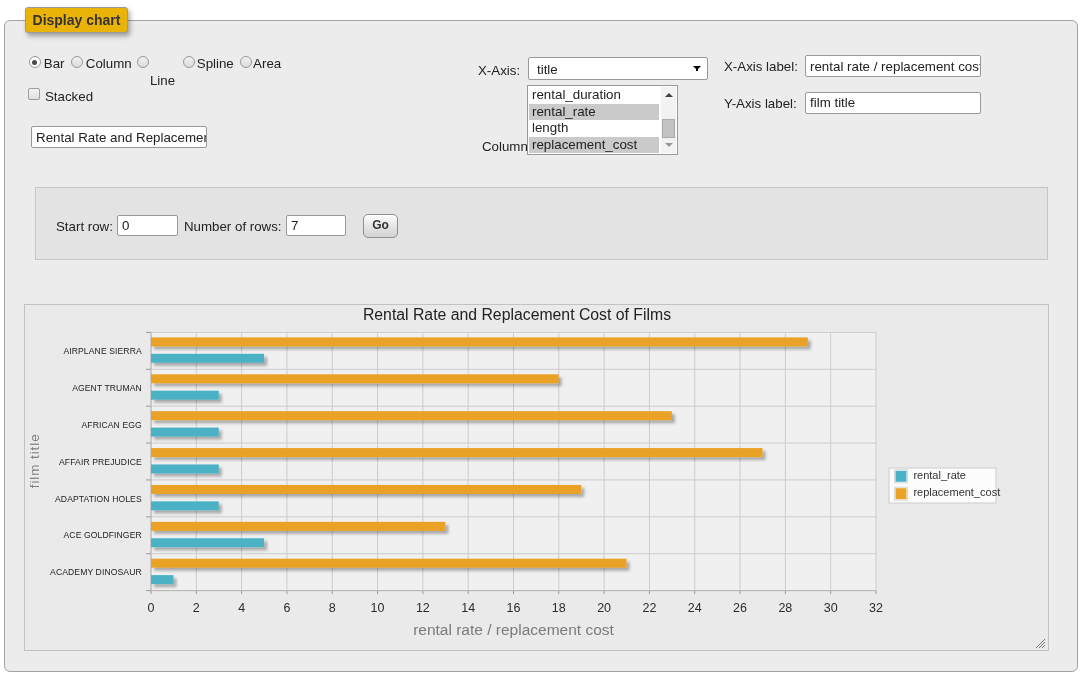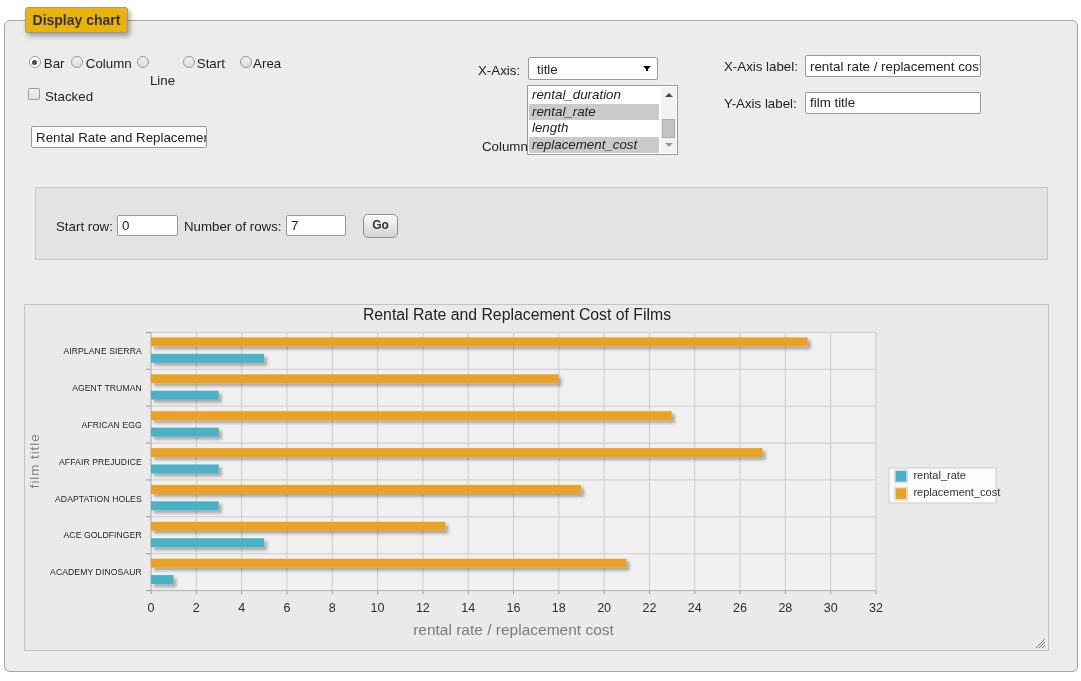--- a/index.html
+++ b/index.html
@@ -6,25 +6,25 @@
 #fieldset{left:4px;top:20px;width:1072px;height:650px;background:#ececec;border:1px solid #a3a3a3;border-radius:6px;}
 #legendbox{left:25px;top:7px;width:101px;height:24px;background:#eab308;border:1px solid #9a9a9a;border-radius:3px;
   box-shadow:2px 3px 5px rgba(0,0,0,0.35);font-size:14px;font-weight:bold;color:#333;text-align:center;line-height:24px;}
 .rad{position:absolute;width:12px;height:12px;border:1px solid #989898;border-radius:50%;background:linear-gradient(#f0f0f0,#dcdcdc);box-sizing:border-box;}
 .rad.on{background:#fff;}
 .rad.on::after{content:"";position:absolute;left:2.5px;top:2.5px;width:5px;height:5px;border-radius:50%;background:#4a4a4a;}
 .chk{position:absolute;width:12px;height:12px;border:1px solid #9d9d9d;border-radius:2px;background:linear-gradient(#f4f4f4,#e0e0e0);box-sizing:border-box;}
 input.txt{position:absolute;font-family:"Liberation Sans",sans-serif;font-size:13.33px;color:#222;
   border:1px solid #999;background:#fff;padding:0 0 0 4px;margin:0;height:20px;box-sizing:border-box;border-radius:2px;}
 .rlabel{position:absolute;font-size:13.3px;color:#222;white-space:nowrap;}
-#selectbox{left:528px;top:57px;width:130px;height:23px;background:#fff;border:1px solid #999;border-radius:2px;box-sizing:border-box;}
+#selectbox{left:528px;top:57px;width:180px;height:23px;background:#fff;border:1px solid #999;border-radius:2px;box-sizing:border-box;}
 #selectbox .val{position:absolute;left:8px;top:4px;font-size:13.33px;color:#222;}
 #selectbox .arr{position:absolute;right:6px;top:8px;width:0;height:0;border-left:4px solid transparent;border-right:4px solid transparent;border-top:4.8px solid #000;}#selectbox .arr::after{content:"";position:absolute;left:-1.2px;top:-1.8px;width:2.4px;height:3.2px;background:#000;}
 #listbox{left:527px;top:85px;width:151px;height:70px;background:#fff;border:1px solid #999;box-sizing:border-box;}
-#listbox .opt{position:absolute;left:1px;right:18px;height:16.5px;font-size:13.33px;color:#222;padding-left:3px;white-space:nowrap;overflow:hidden;font-style:italic;}
+#listbox .opt{position:absolute;left:1px;right:18px;height:16.5px;font-size:13.33px;color:#222;padding-left:3px;white-space:nowrap;overflow:hidden;}
 #listbox .sel{background:#cacaca;}
 #sbar{position:absolute;top:1px;right:1px;width:15px;bottom:1px;background:#f2f2f2;}
 #sbar .btn{position:absolute;left:0;width:15px;height:15px;}
 #sbar .tri-up{position:absolute;left:3.5px;top:6px;width:0;height:0;border-left:4px solid transparent;border-right:4px solid transparent;border-bottom:4.5px solid #434343;}
 #sbar .tri-dn{position:absolute;left:3.5px;top:5px;width:0;height:0;border-left:4px solid transparent;border-right:4px solid transparent;border-top:4.5px solid #979797;}
 #sbar .thumb{position:absolute;left:0.5px;width:13px;top:32px;height:19px;background:#c3c3c3;border:1px solid #ababab;box-sizing:border-box;}
 #panel{left:35px;top:187px;width:1011px;height:71px;background:#e3e3e3;border:1px solid #c6c6c6;}
 #gobtn{position:absolute;left:327px;top:26px;width:33px;height:22px;border:1px solid #8f8f8f;border-radius:5px;
   background:linear-gradient(#fefefe,#e8e8e8 45%,#d2d2d2);font-size:12px;font-weight:bold;color:#333;text-align:center;line-height:20px;}
 #chart{left:24px;top:304px;width:1023px;height:345px;background:#eaeaea;border:1px solid #c2c2c2;}
@@ -33,21 +33,21 @@
 <div class="abs" id="fieldset"></div>
 <div class="abs" id="legendbox">Display chart</div>
 
 <span class="rad on" style="left:28.7px;top:56.2px;"></span>
 <span class="rlabel" style="left:43.8px;top:56.3px;">Bar</span>
 <span class="rad" style="left:71.3px;top:56.2px;"></span>
 <span class="rlabel" style="left:85.8px;top:56.3px;">Column</span>
 <span class="rad" style="left:136.5px;top:56.2px;"></span>
 <span class="rlabel" style="left:149.9px;top:73px;">Line</span>
 <span class="rad" style="left:183.3px;top:56.2px;"></span>
-<span class="rlabel" style="left:196.8px;top:56.3px;">Start</span>
+<span class="rlabel" style="left:196.8px;top:56.3px;">Spline</span>
 <span class="rad" style="left:239.9px;top:56.2px;"></span>
 <span class="rlabel" style="left:253.1px;top:56.3px;">Area</span>
 
 <span class="chk" style="left:28.2px;top:88.2px;"></span>
 <span class="rlabel" style="left:45px;top:88.6px;">Stacked</span>
 
 <input class="txt" style="left: 31px; top: 126px; width: 176px; height: 22px;" value="Rental Rate and Replacement Cost of Films">
 
 <span class="rlabel" style="left:478px;top:62.6px;text-align:center;">X-Axis:</span>
 <div class="abs" id="selectbox">

